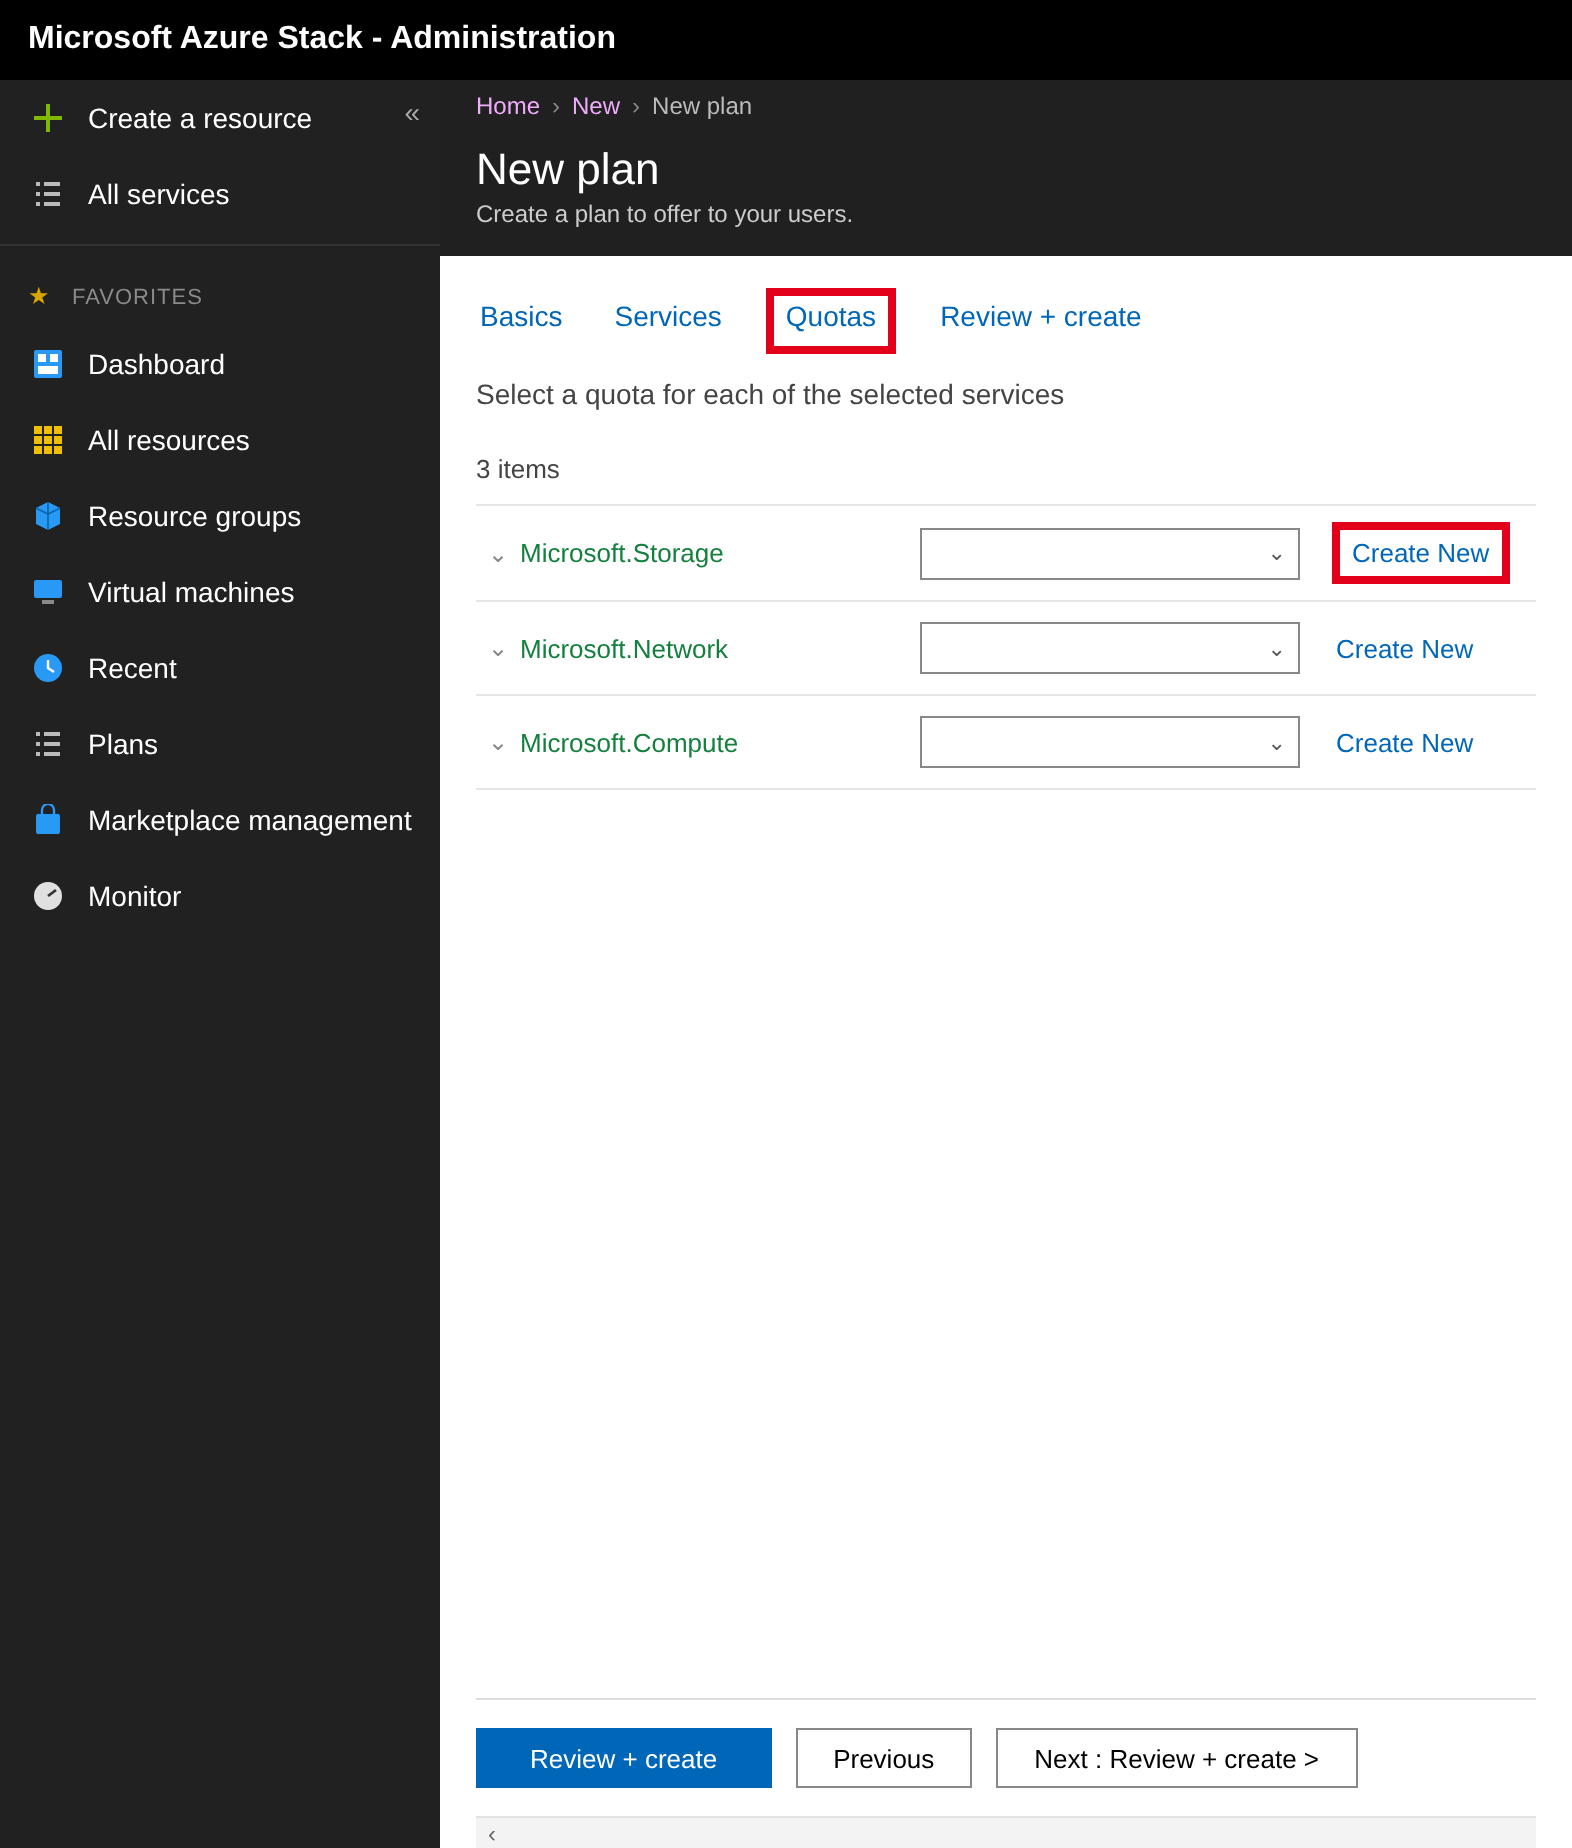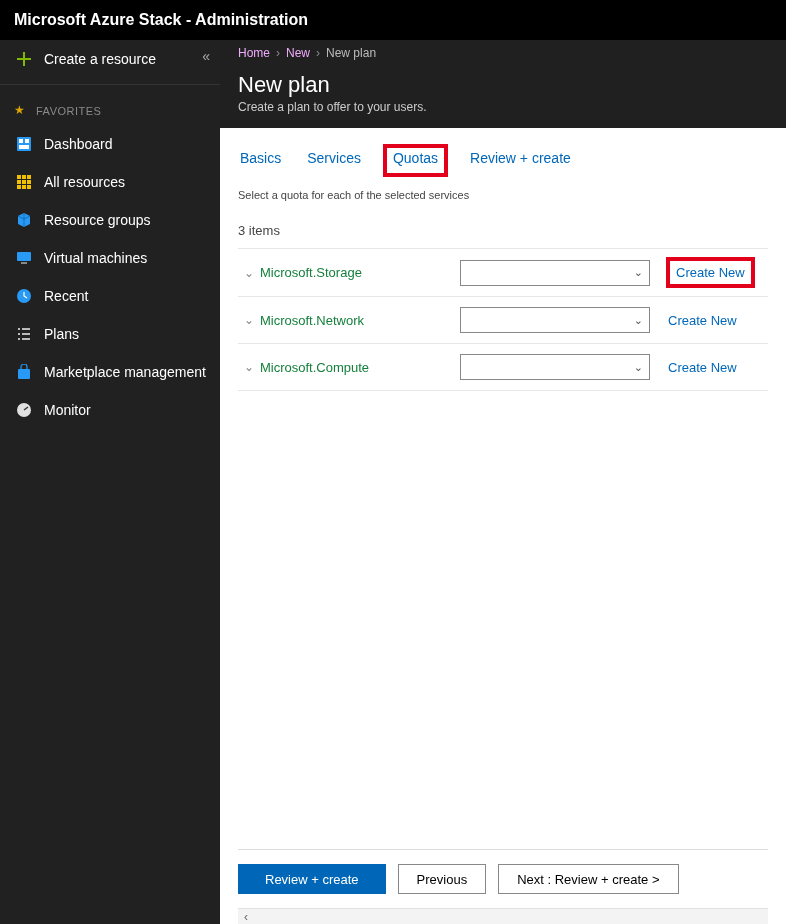--- a/index.html
+++ b/index.html
@@ -126,21 +126,21 @@
   }
   .tab.active {
     border-bottom: 1px solid #f9a8d4;
   }
   .tab.highlight {
     outline: 4px solid #e3001b;
     outline-offset: -2px;
     padding-left:8px; padding-right:8px;
   }
   .instr {
-    font-size: 11px;
+    font-size: 14px;
     color: #444;
     margin-bottom: 22px;
   }
   .count {
     font-size: 13px;
     margin-bottom: 10px;
     color: #444;
   }
   .quota-row {
     display: flex;
@@ -227,20 +227,28 @@
 
   <div class="side-item">
     <span class="icon-slot">
       <svg class="ic" viewBox="0 0 16 16">
           <path d="M8 1v14M1 8h14" stroke="#7fba00" stroke-width="2"></path>
         </svg>
     </span>
     <span class="label">Create a resource</span>
   </div>
 
+  <div class="side-item">
+    <span class="icon-slot">
+      <svg class="ic" viewBox="0 0 16 16">
+          <path d="M2 3h2M6 3h8M2 8h2M6 8h8M2 13h2M6 13h8" stroke="#bbb" stroke-width="2"></path>
+        </svg>
+    </span>
+    <span class="label">All services</span>
+  </div>
 
   <div class="sep"></div>
 
   <div class="side-header">
     <span class="star">★</span>
     <span>FAVORITES</span>
   </div>
 
   <div class="side-item">
     <span class="icon-slot">

